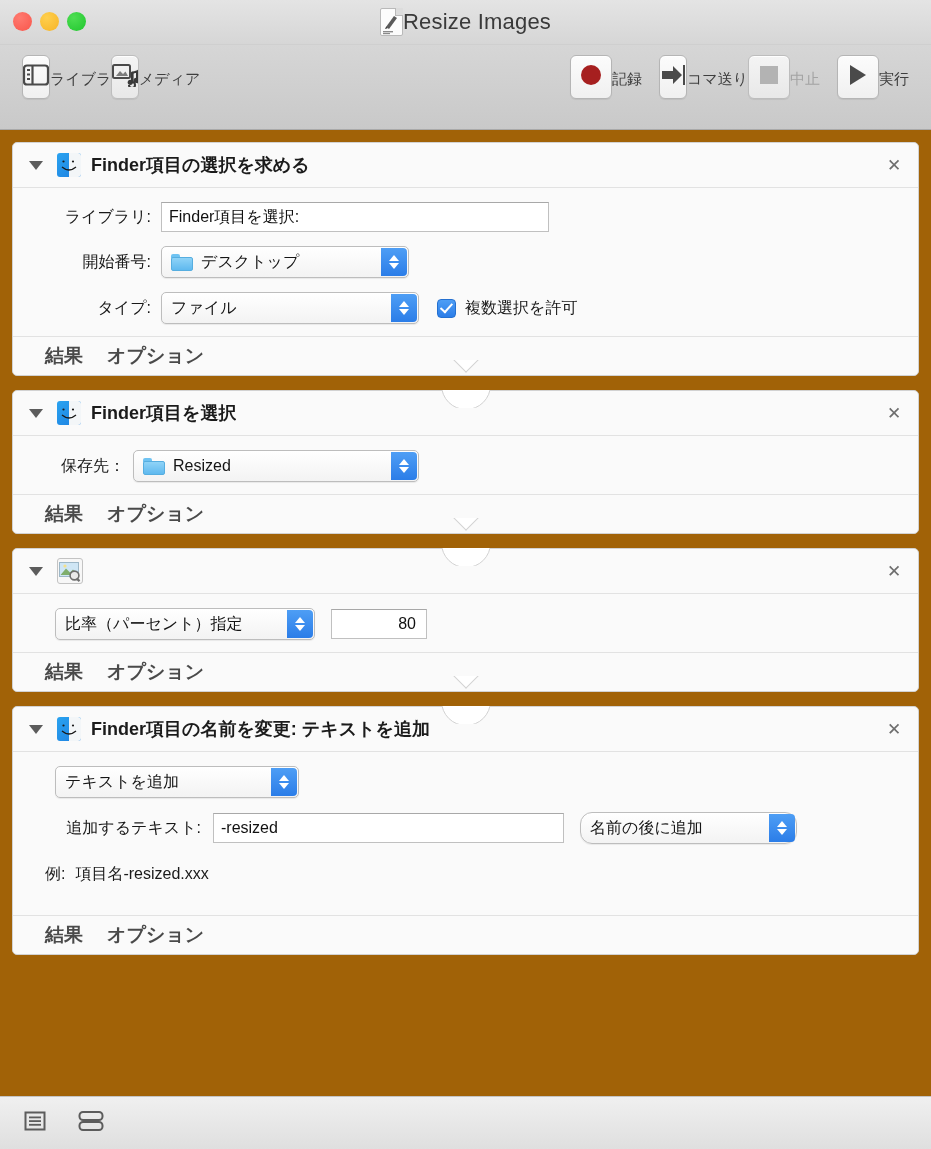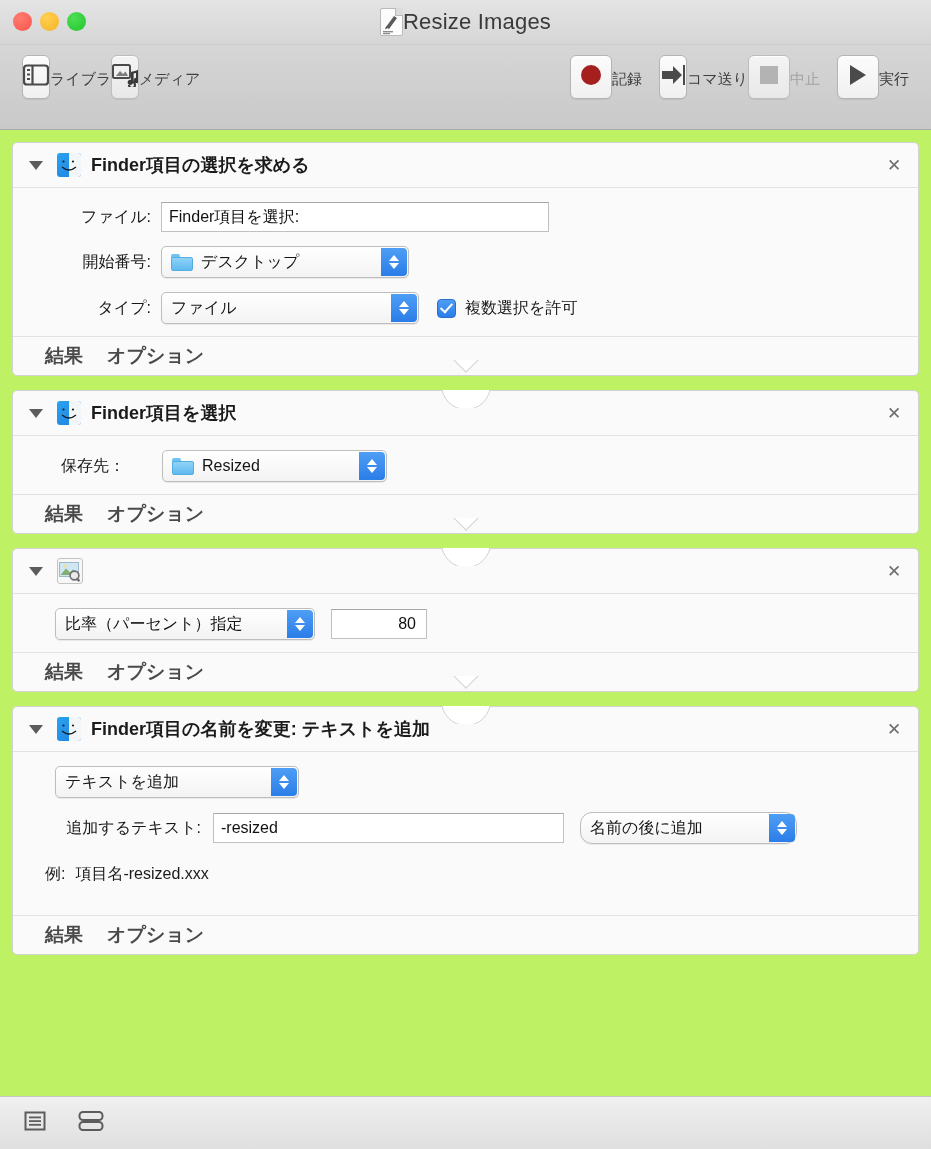--- a/index.html
+++ b/index.html
@@ -125,21 +125,21 @@
     margin-top: 4px;
     font-size: 15px;
     color: #3e3e3e;
     white-space: nowrap;
   }
   .tb-label.dim { color: #a3a3a3; }
 
   
   .content {
     flex: 1 1 auto;
-    background: #bef264;
+    background: #a16207;
     padding: 12px 12px 0 12px;
     overflow: hidden;
     position: relative;
   }
 
   .action {
     position: relative;
     background: #fafafa;
     border: 1px solid #d2d2d2;
     border-radius: 5px;
@@ -540,21 +540,21 @@
             <path d="M5 14 q7 6 14 0" fill="none" stroke="#1b1b1b" stroke-width="1.3"></path>
           </svg>
         </div>
         <div class="act-title">Finder項目の選択を求める</div>
         <div class="close-x">✕</div>
       </div>
 
       <div class="act-body">
 
         <div class="row">
-          <div class="field-label" style="width:122px; margin-right:10px;">ファイル:</div>
+          <div class="field-label" style="width:122px; margin-right:10px;">ライブラリ:</div>
           <div class="textfield" style="width:388px;" placeholder="">Finder項目を選択:</div>
         </div>
 
         <div class="row">
           <div class="field-label" style="width:122px; margin-right:10px;">開始番号:</div>
           <div class="popup" style="width:248px;">
             <span class="folder-mini">
               <span class="tab"></span>
                 <span class="body"></span>
             </span>
@@ -602,21 +602,21 @@
             <path d="M5 14 q7 6 14 0" fill="none" stroke="#1b1b1b" stroke-width="1.3"></path>
           </svg>
         </div>
         <div class="act-title">Finder項目を選択</div>
         <div class="close-x">✕</div>
       </div>
 
       <div class="act-body">
         <div class="row">
           <div class="field-label" style="width:96px; margin-right:8px;">保存先：</div>
-          <div class="popup" style="width:225px;margin-left:29px;">
+          <div class="popup" style="width:286px;">
             <span class="folder-mini">
               <span class="tab"></span>
                 <span class="body"></span>
             </span>
             <span>Resized</span>
             <span class="stepper">
               <span class="chev up"></span>
                 <span class="chev down"></span>
             </span>
           </div>

